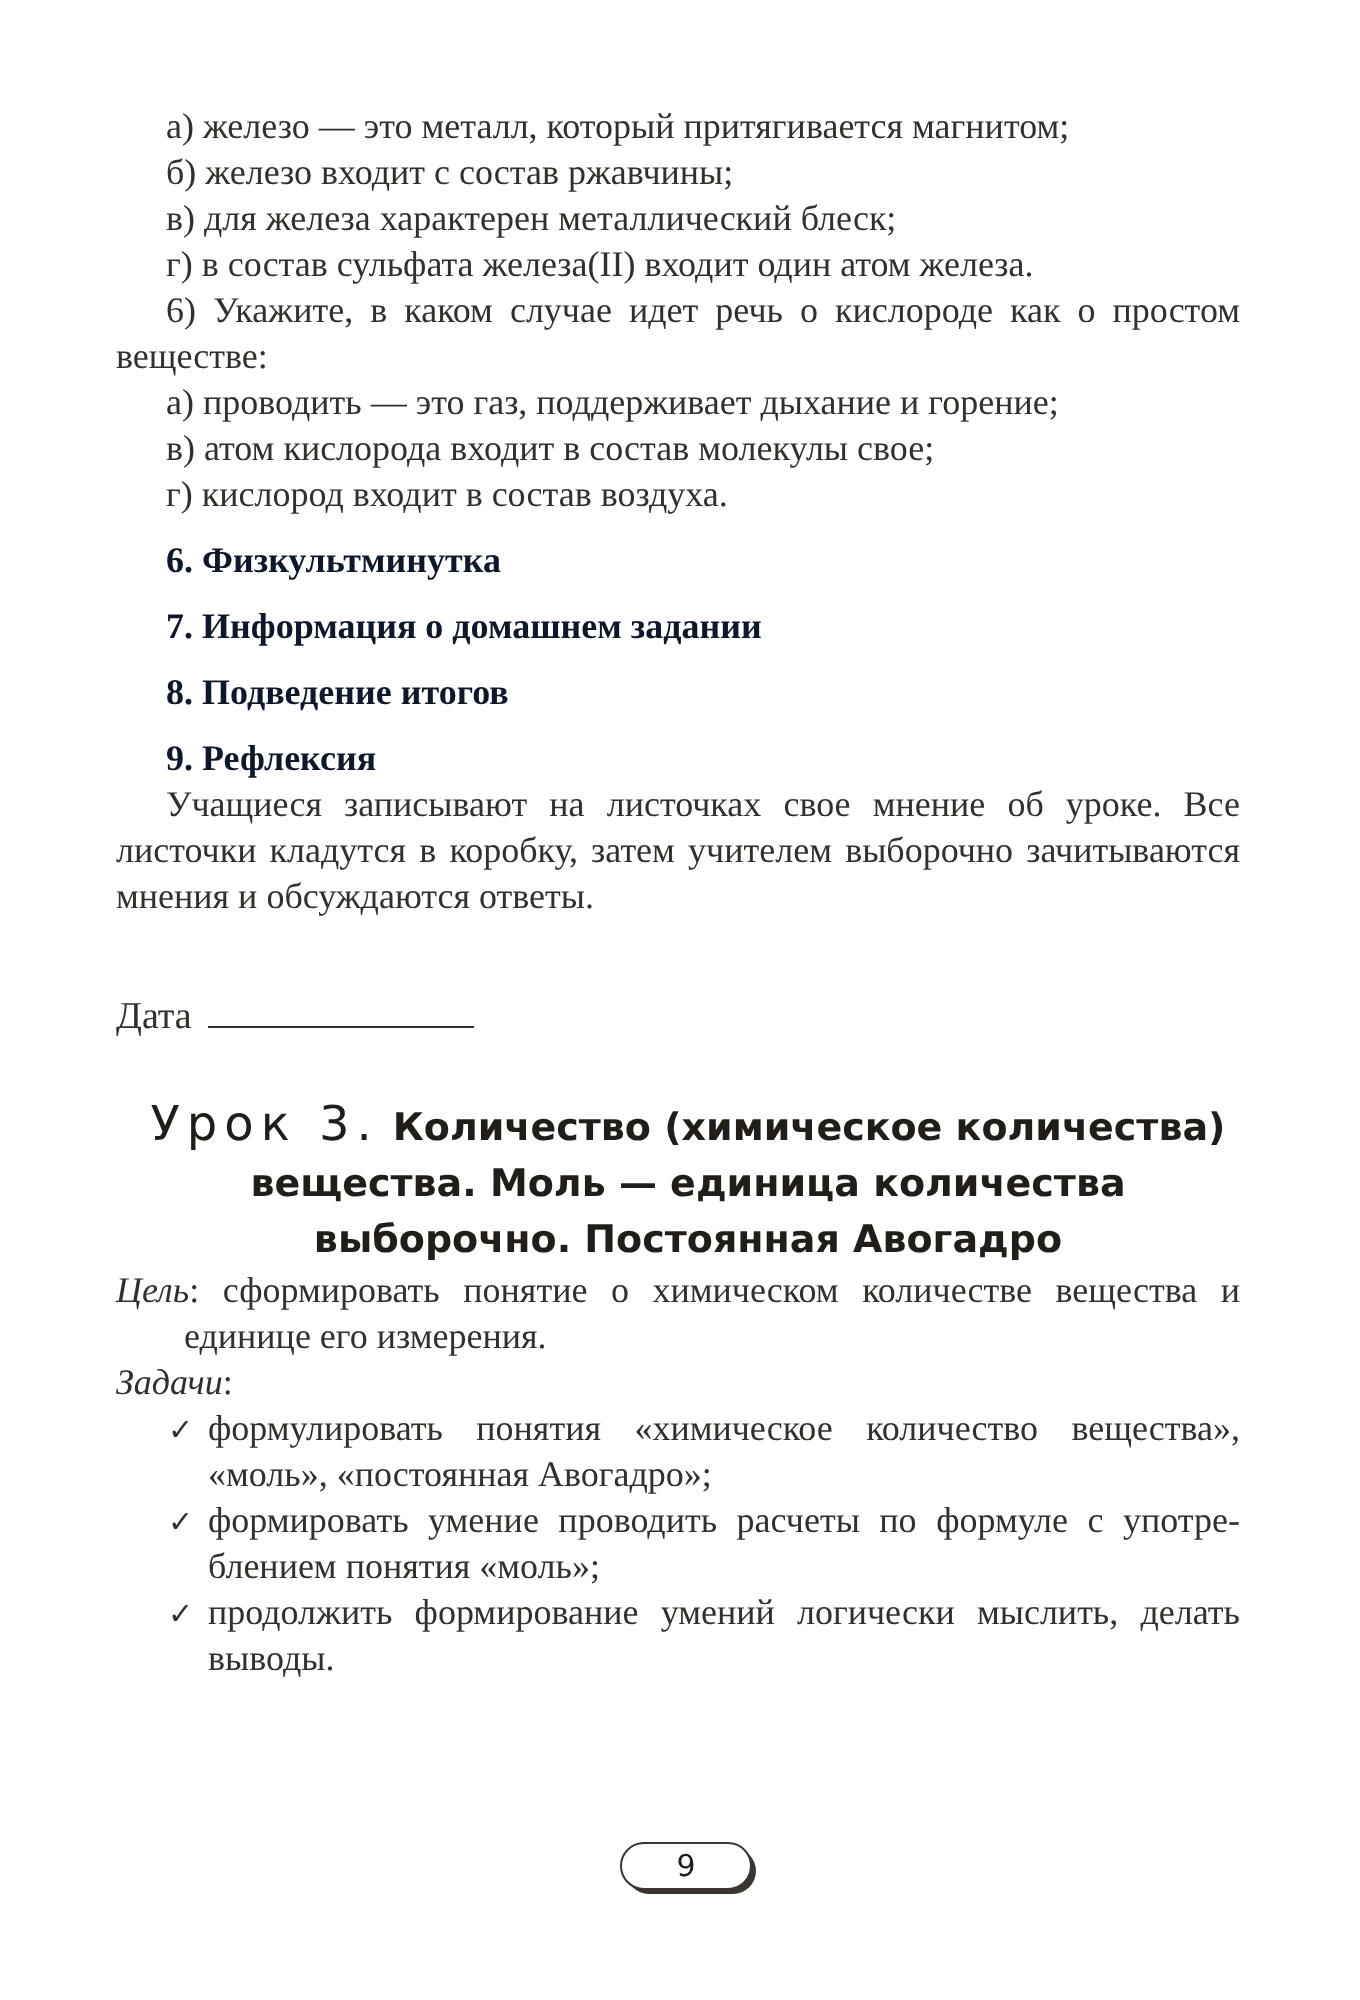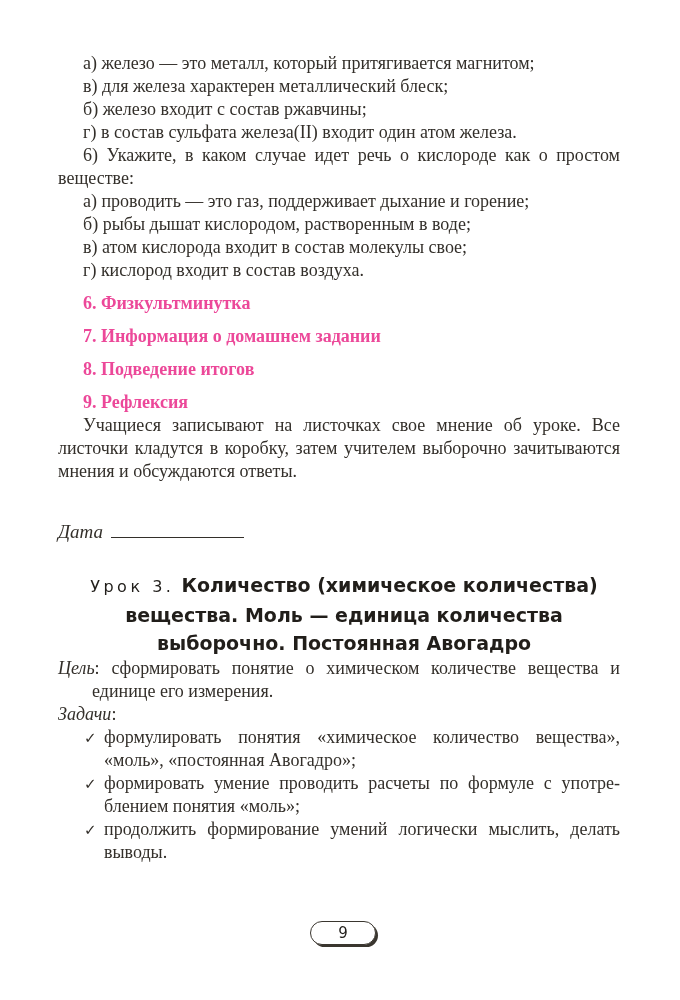--- a/index.html
+++ b/index.html
@@ -25,54 +25,54 @@
 
   .li { text-indent: 25px; }
   .para {
     text-indent: 25px;
     text-align: justify;
   }
   h3.sec {
     font-size: 18px;
     line-height: 23px;
     font-weight: bold;
-    color: #ec4899;
+    color: #0f172a;
     margin: 10px 0 0 0;
     text-indent: 25px;
   }
   .homework { text-indent: 25px; }
 
   .date-row {
     margin-top: 37px;
     font-size: 19px;
     line-height: 24px;
     height: 24px;
   }
-  .date-label { font-style: italic; }
+  .date-label { }
   .date-underline {
     display: inline-block;
     width: 133px;
     height: 2px;
     border-bottom: 1.5px solid #332f2a;
     margin-left: 8px;
     vertical-align: baseline;
   }
 
   .lesson-heading {
     margin-top: 27px;
     padding-left: 10px;
     text-align: center;
     font-family: "DejaVu Sans", sans-serif;
     font-size: 19px;
     line-height: 28px;
     color: #211e1a;
   }
   .lesson-label {
     font-weight: 400;
-    font-size: 16px;
+    font-size: 24px;
     letter-spacing: 3.5px;
     margin-right: 7px;
   }
   .lesson-strong { font-weight: bold; }
 
   .goal {
     margin-top: 9px;
     padding-left: 34px;
     text-indent: -34px;
     text-align: justify;
@@ -115,28 +115,27 @@
     color: #211e1a;
   }
 </style>
 </head>
 <body>
 
 <div class="page">
   <div class="content">
 
     <p class="li">а) железо — это металл, который притягивается магнитом;</p>
+    <p class="li">б) железо входит с состав ржавчины;</p>
     <p class="li">в) для железа характерен металлический блеск;</p>
-    <p class="li">б) железо входит с состав ржавчины;</p>
     <p class="li">г) в состав сульфата железа(II) входит один атом железа.</p>
 
     <p class="para">6) Укажите, в каком случае идет речь о кислороде как о простом веществе:</p>
 
     <p class="li">а) проводить — это газ, поддерживает дыхание и горение;</p>
-    <p class="li">б) рыбы дышат кислородом, растворенным в воде;</p>
     <p class="li">в) атом кислорода входит в состав молекулы свое;</p>
     <p class="li">г) кислород входит в состав воздуха.</p>
 
     <h3 class="sec">6. Физкультминутка</h3>
 
     <h3 class="sec">7. Информация о домашнем задании</h3>
 
     <h3 class="sec">8. Подведение итогов</h3>
 
     <h3 class="sec">9. Рефлексия</h3>

